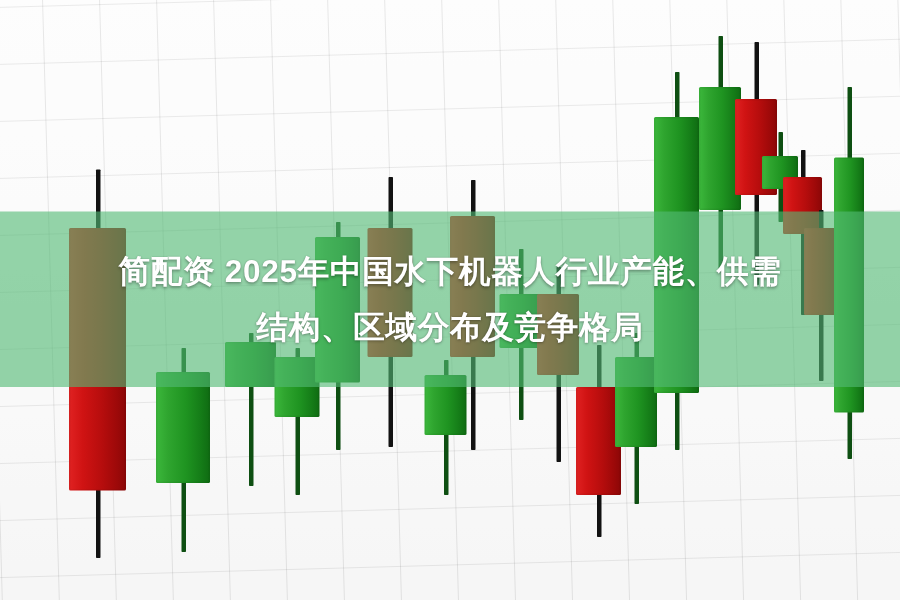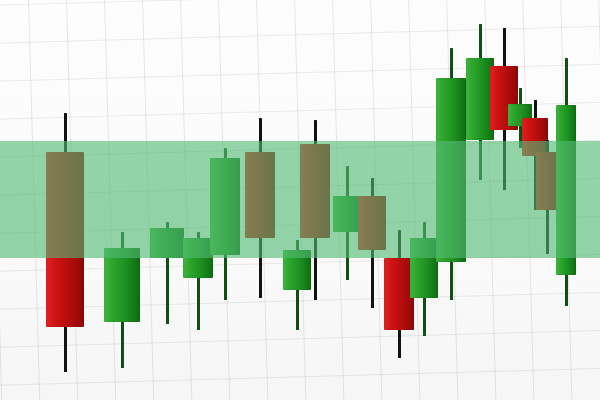--- a/index.html
+++ b/index.html
@@ -179,15 +179,17 @@
       </div>
       <div class="candle" style="left: 556px; top: 58px; width: 20px; height: 248px;">
         <div class="wick up" style="top: 0px; height: 248px;"></div>
         <div class="body up" style="top: 47px; height: 170px;"></div>
       </div>
     </div>
 
   <div id="banner" style="top: 141px; height: 117px; background: rgba(83, 185, 117, 0.62);"></div>
 
   <div id="title-block" style="top: 163px;">
+    <span class="tline">简配资 2025年中国水下机器人行业产能、供需</span>
+    <span class="tline">结构、区域分布及竞争格局</span>
   </div>
 
 </div>
 
 </body></html>

